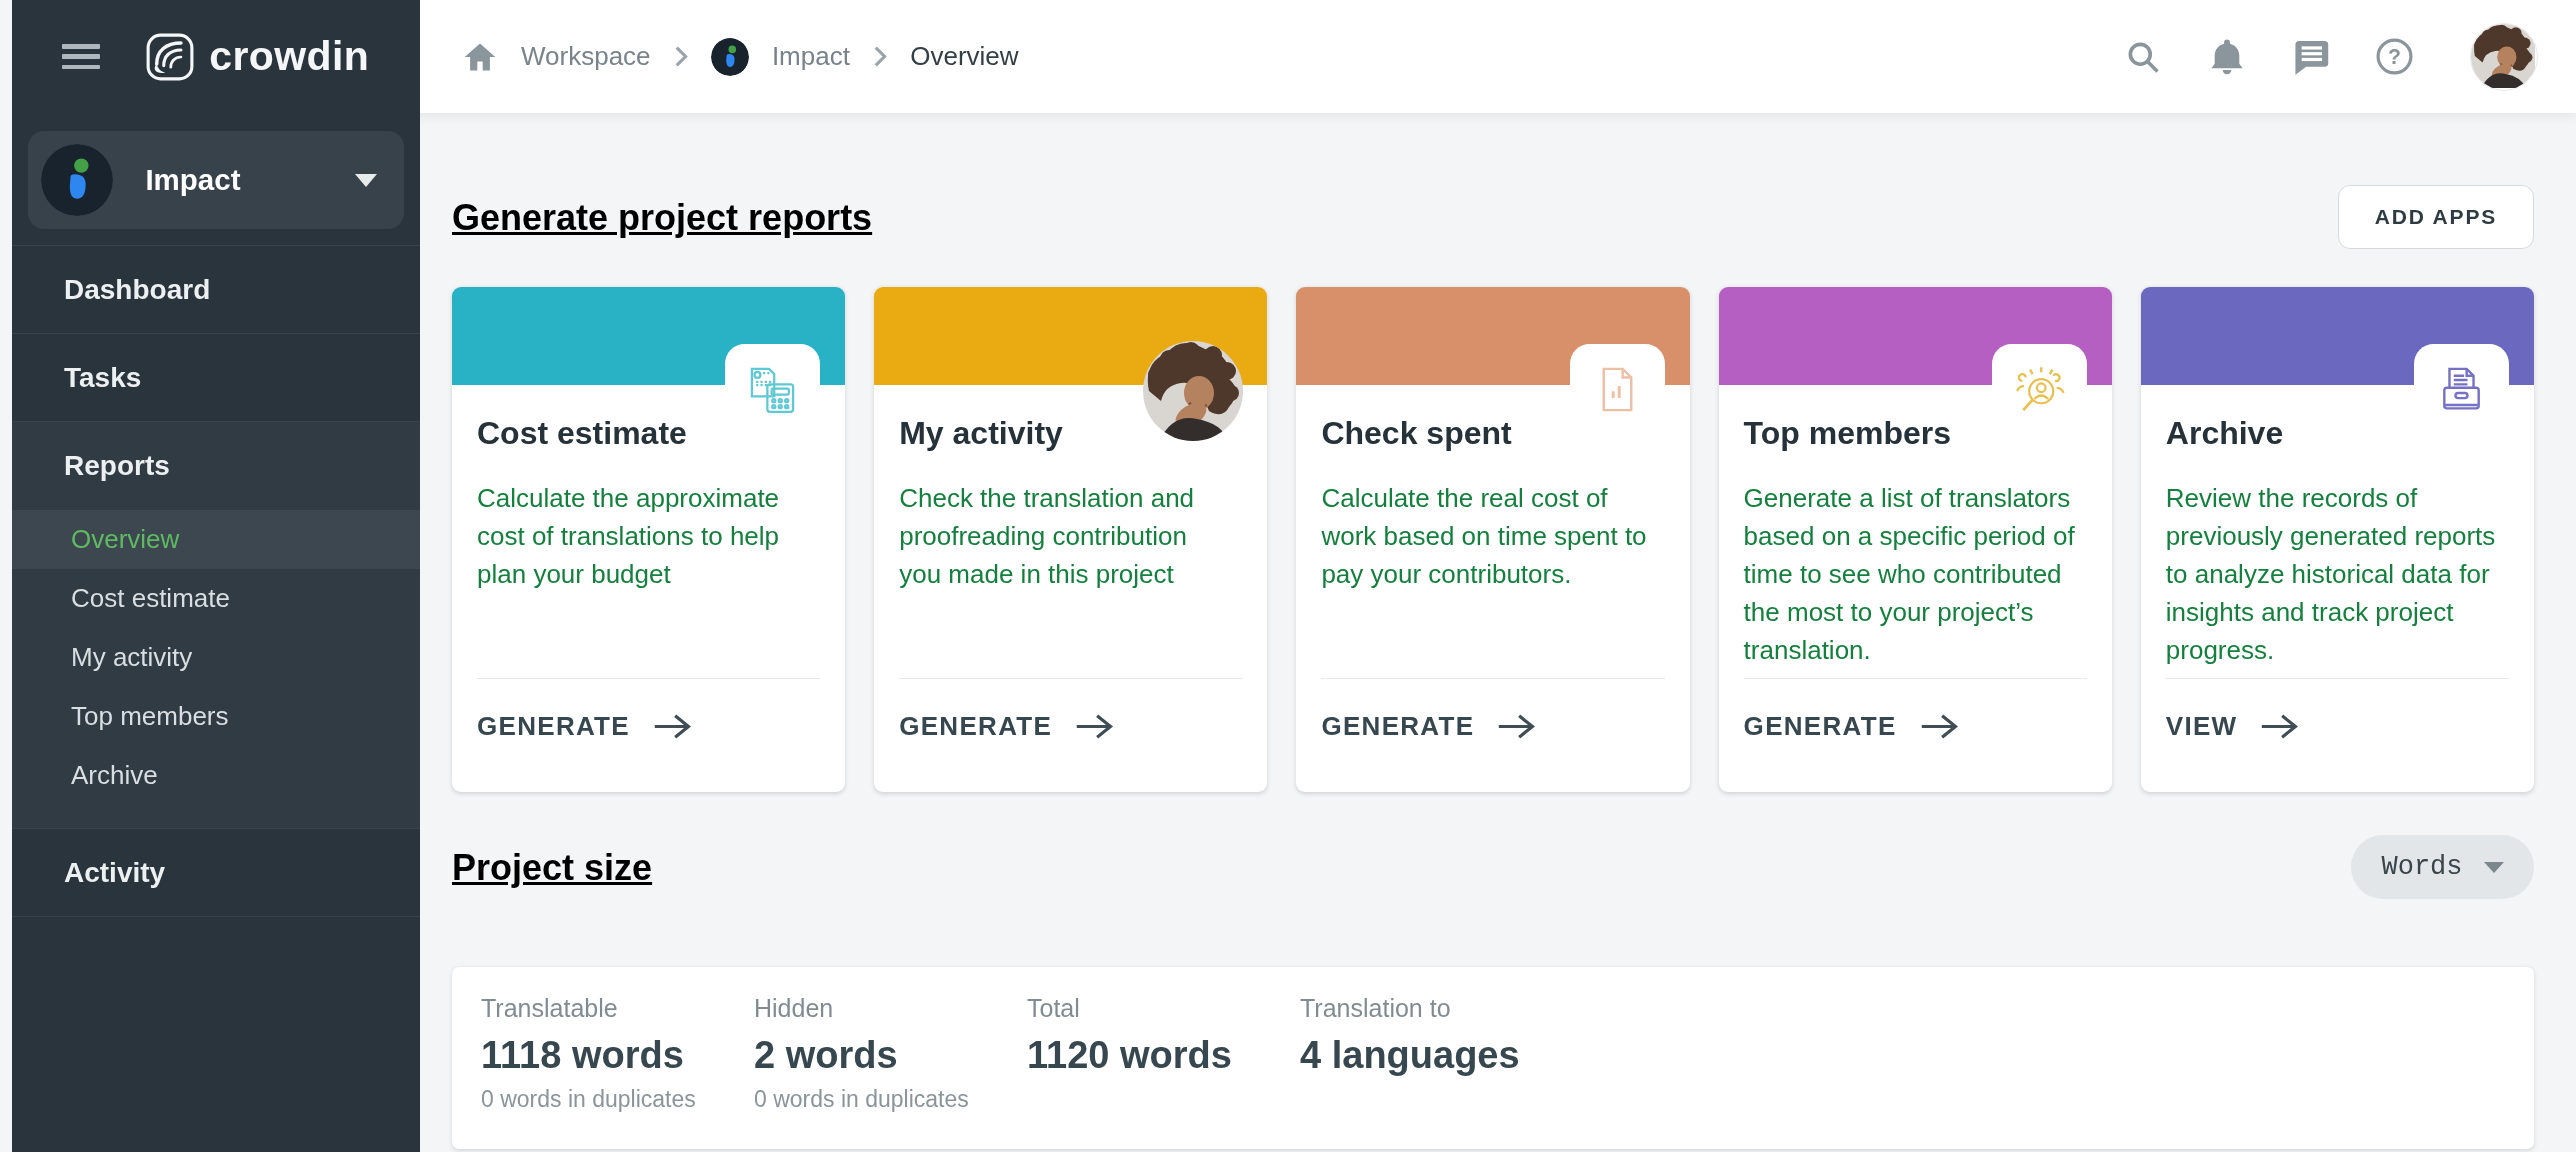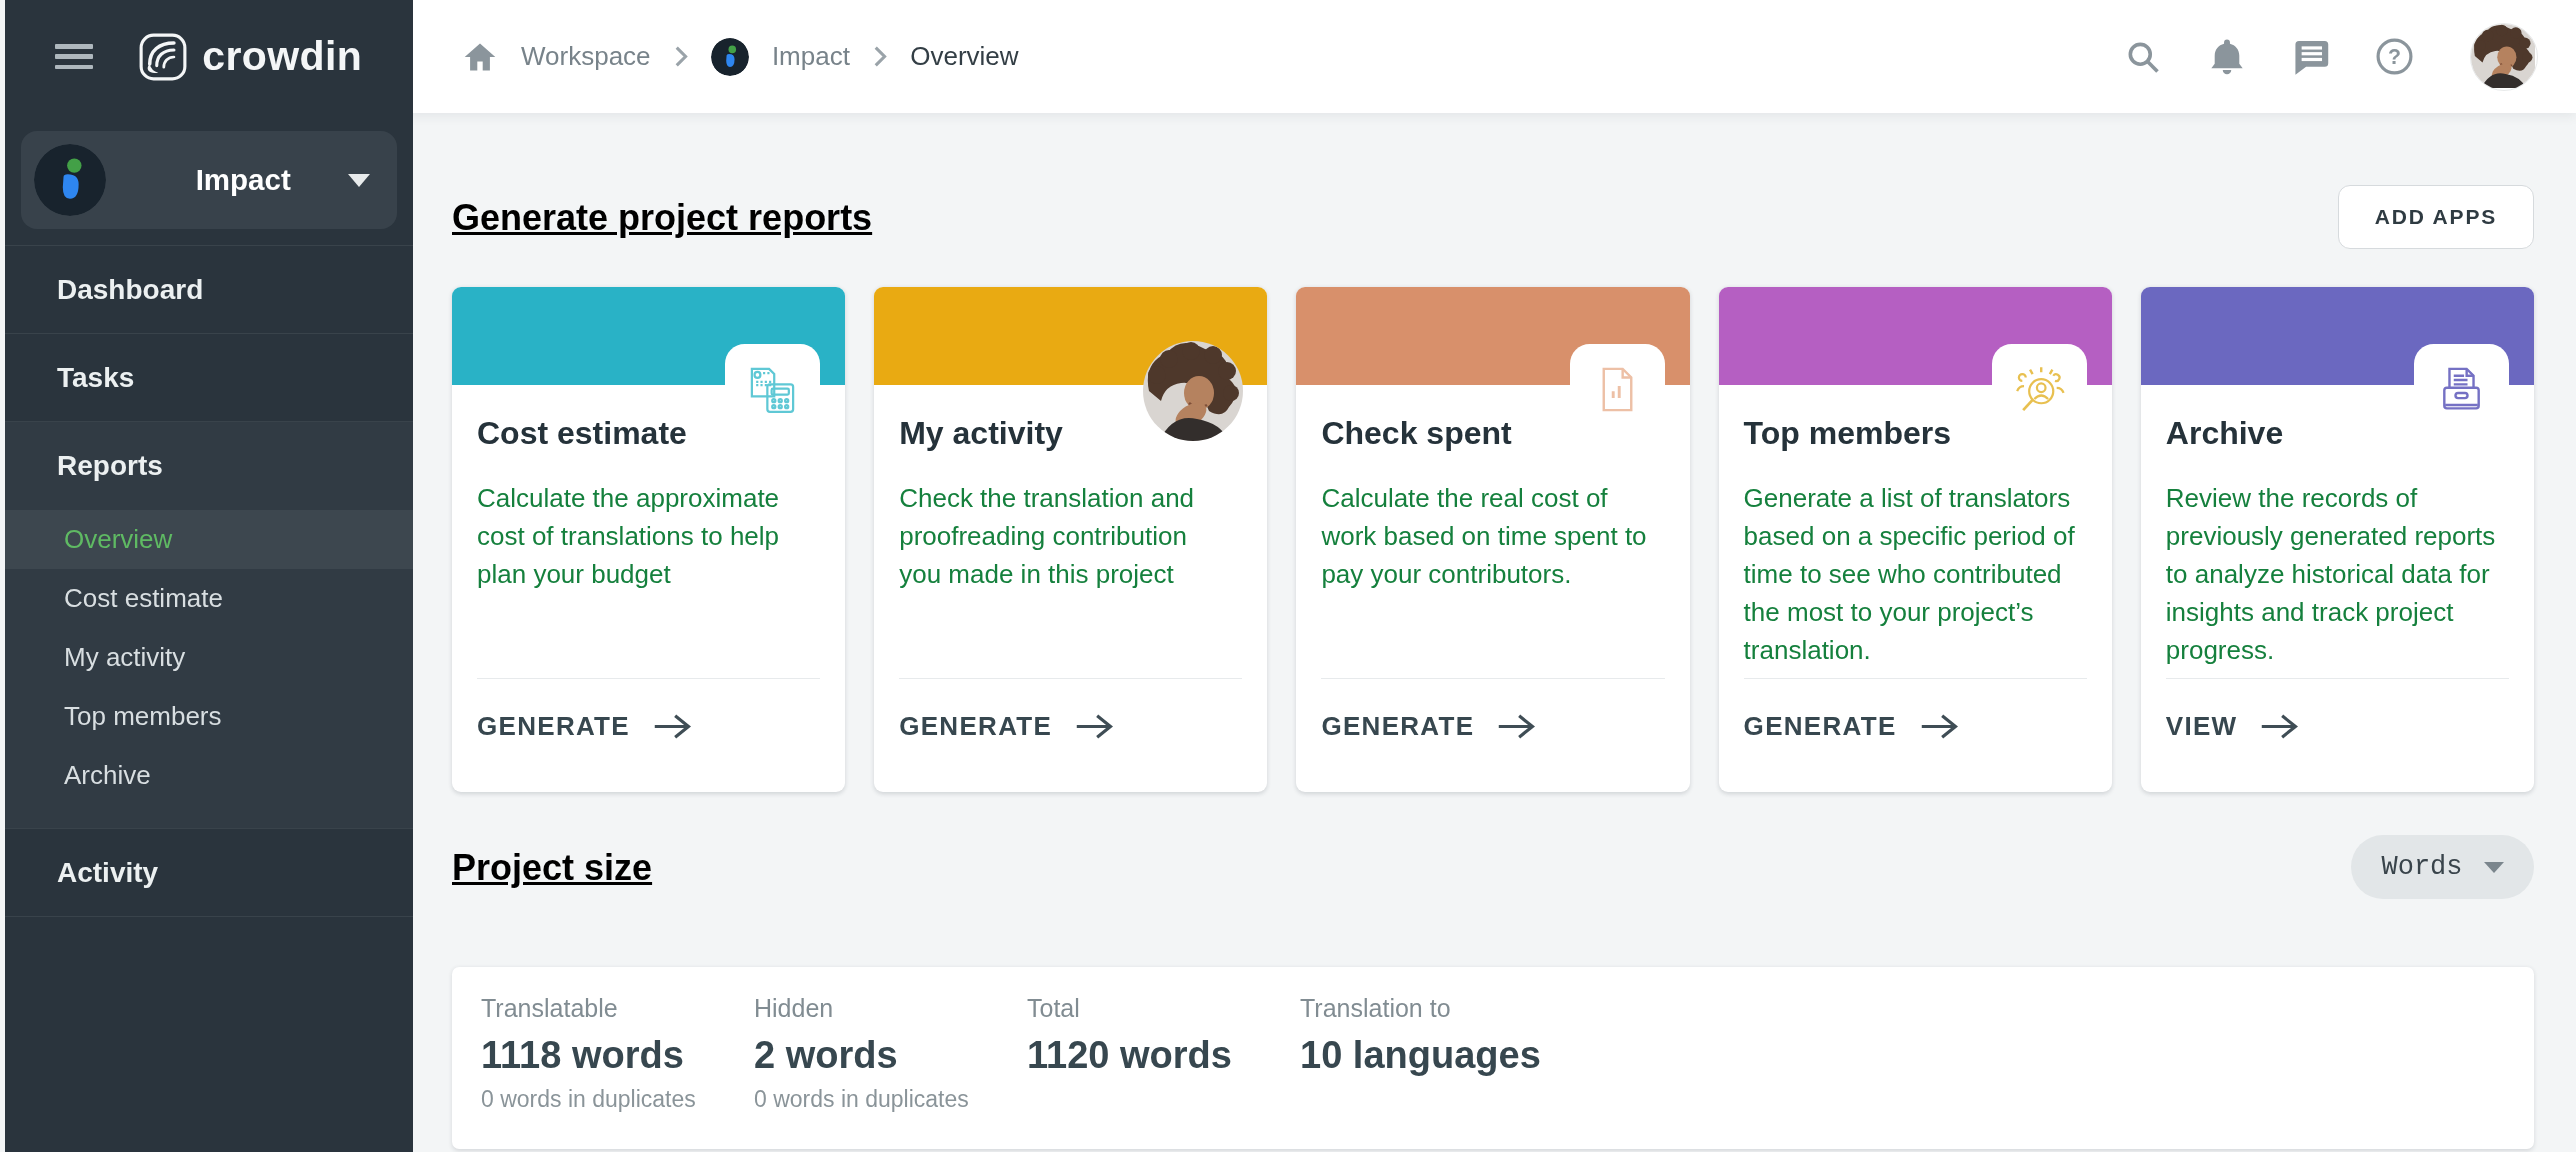--- a/index.html
+++ b/index.html
@@ -5,22 +5,22 @@
   * { box-sizing: border-box; margin: 0; padding: 0; }
   html,body { width:2576px; height:1152px; overflow:hidden; }
   body {
     font-family: "Liberation Sans", sans-serif;
     background:#f3f5f6;
     position:relative;
   }
 
   
   .sidebar {
-    position:absolute; left:5px; top:0; width:408px; height:1152px;
-    background:#2a343d; z-index:30;text-align:center;
+    position:absolute; left:12px; top:0; width:408px; height:1152px;
+    background:#2a343d; z-index:30;
   }
   .sidebar-top { height:113px; display:flex; align-items:center; padding-left:50px; }
   .hamburger { width:38px; height:25px; display:flex; flex-direction:column; justify-content:space-between; cursor:pointer; }
   .hamburger span { display:block; height:4.5px; background:#aeb7bd; border-radius:0.9px; }
   .logo { display:flex; align-items:center; margin-left:45px; gap:14.3px; }
   .logo-text { color:#f4f6f7; font-size:41px; font-weight:bold; letter-spacing:0.4px; }
 
   .project-selector {
     margin:18px 16px 16px; height:98px; background:#38424b; border-radius:16px;
     display:flex; align-items:center; padding:0 27px 0 13.4px; cursor:pointer;
@@ -386,18 +386,18 @@
       <div class="stat-value">2 words</div>
       <div class="stat-note">0 words in duplicates</div>
     </div>
     <div class="stat-col">
       <div class="stat-label">Total</div>
       <div class="stat-value">1120 words</div>
       <div class="stat-note"></div>
     </div>
     <div class="stat-col">
       <div class="stat-label">Translation to</div>
-      <div class="stat-value">10 languages</div>
+      <div class="stat-value">4 languages</div>
       <div class="stat-note"></div>
     </div>
   </div>
 </div>
 
 
 </body></html>

